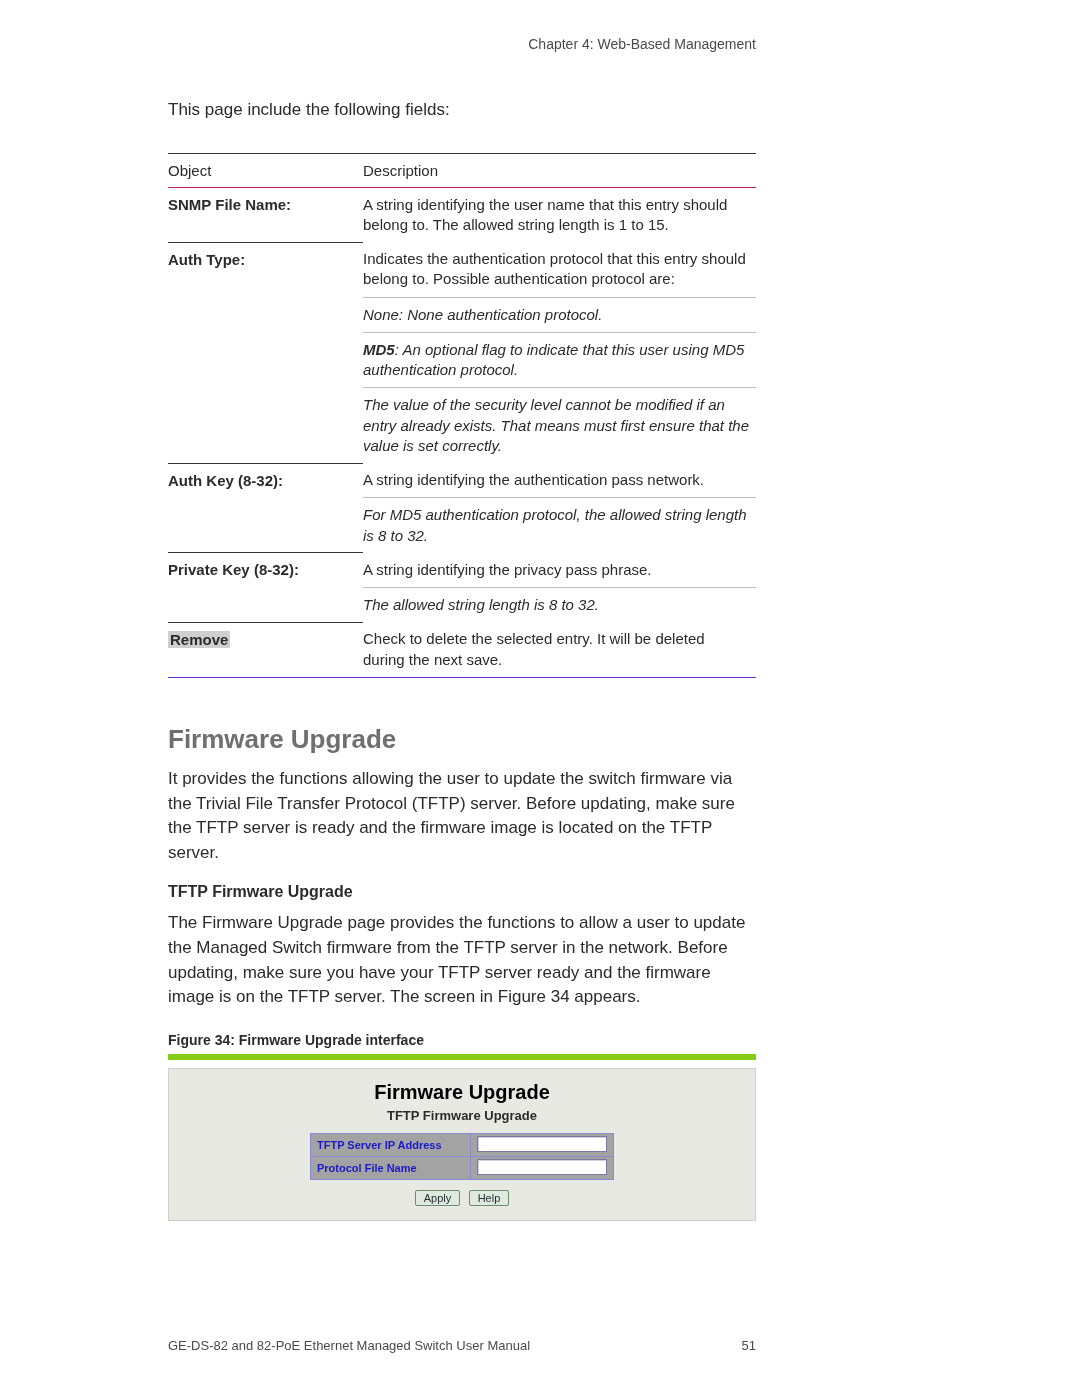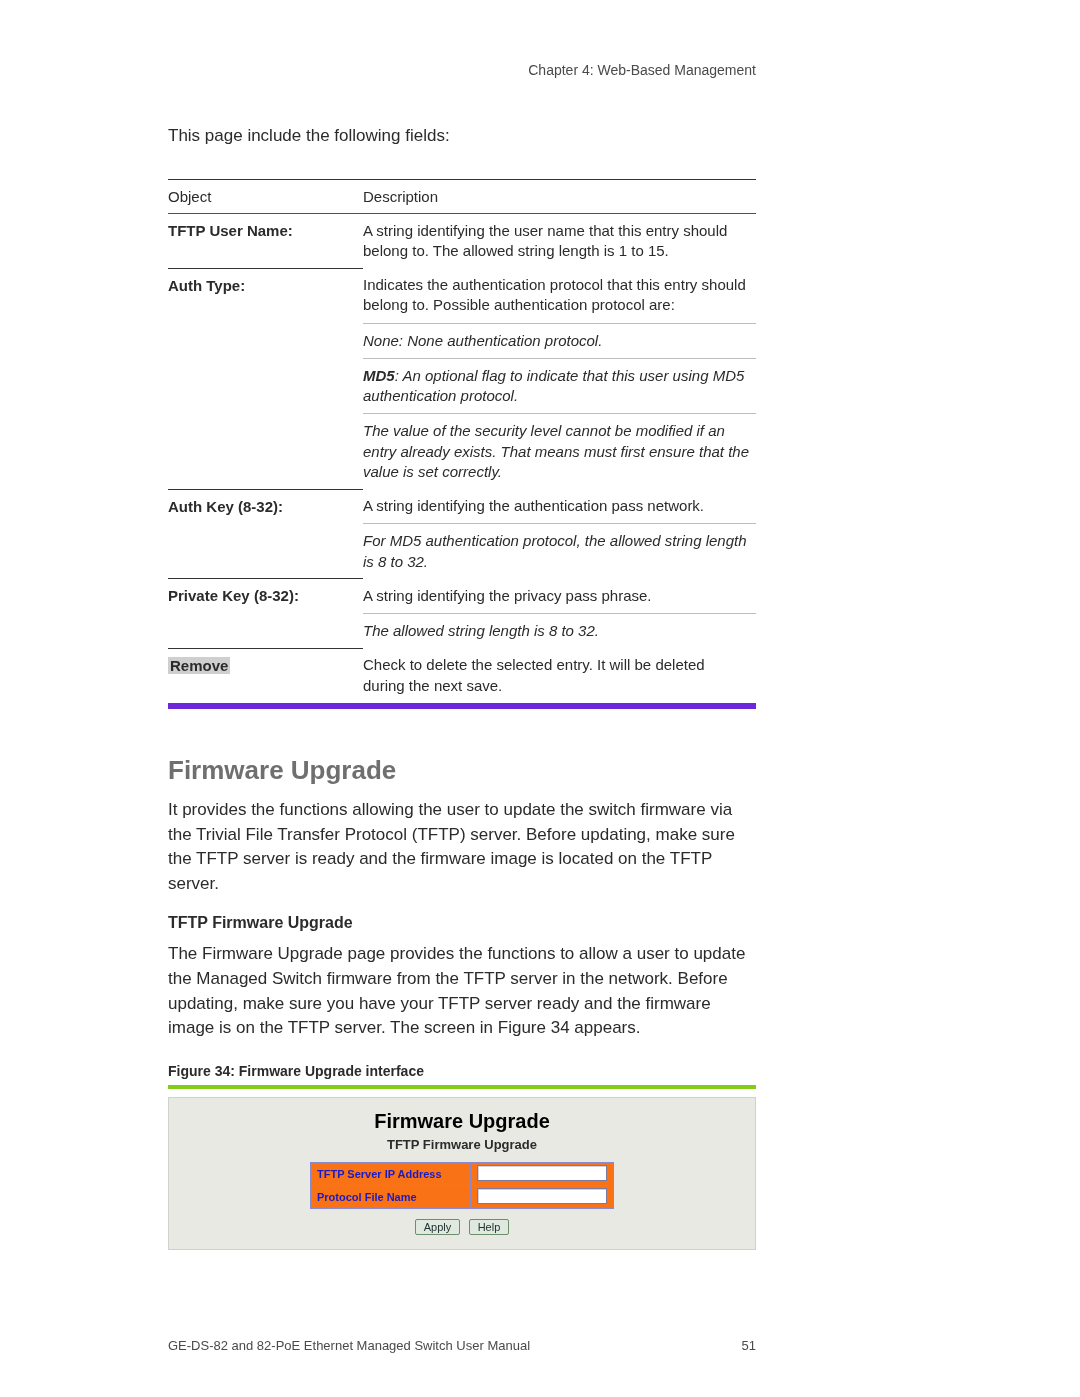--- a/index.html
+++ b/index.html
@@ -1,43 +1,43 @@
 <!DOCTYPE html>
 <html><head>
 <meta charset="utf-8">
 <style>
   * { box-sizing: border-box; margin: 0; padding: 0; }
   html, body { width: 1080px; height: 1397px; background: #fff; font-family: "Segoe UI", Arial, sans-serif; color: #2b2b2b; }
-  .page { position: relative; width: 916px; height: 1397px; padding: 62px 160px 0 168px; }
+  .page { position: relative; width: 916px; height: 1397px; padding: 36px 160px 0 168px; }
   .chapter { text-align: right; font-size: 14px; color: #4a4a4a; margin-bottom: 46px; }
   .intro { font-size: 17px; color: #2b2b2b; margin-bottom: 30px; line-height: 1.45; }
 
   table.fields { width: 100%; border-collapse: collapse; font-size: 15px; }
   table.fields thead th { text-align: left; font-weight: 400; padding: 8px 6px 8px 0; border-top: 1px solid #333; border-bottom: 1px solid #be185d; }
   table.fields td { vertical-align: top; padding: 7px 6px 7px 0; line-height: 1.35; }
   table.fields tbody tr.group-start td:first-child { border-top: 1px solid #333; }
   table.fields tbody tr.subrow td.desc { border-top: 1px solid #bdbdbd; font-style: italic; }
-  table.fields tbody tr:last-child td { border-bottom: 6px solid #6d28d9; }
+  table.fields tbody tr:last-child td { border-bottom: 1px solid #6d28d9; }
   td.obj { font-weight: 700; width: 195px; vertical-align: middle; }
   td.obj.top { vertical-align: top; }
   .hl { background: #cfcfcf; padding: 0 2px; display: inline-block; line-height: 1.15; }
   .b { font-weight: 700; }
 
   h1.section { font-size: 26px; font-weight: 700; color: #6f6f6f; margin: 46px 0 12px; }
   .para { font-size: 17px; line-height: 1.45; margin-bottom: 16px; }
   h3.sub { font-size: 16px; font-weight: 700; color: #2b2b2b; margin: 18px 0 10px; }
-  .fig-caption { font-size: 14px; font-weight: 700; margin: 22px 0 8px; border-bottom: 4px solid #84cc16; padding-bottom: 6px; }
+  .fig-caption { font-size: 14px; font-weight: 700; margin: 22px 0 8px; border-bottom: 6px solid #84cc16; padding-bottom: 6px; }
 
   
   .figure { display: flex; justify-content: center; }
   .fig-panel { width: 680px; background: #e9e9e4; border: 1px solid #d0d0cc; padding: 10px 0 14px; }
   .fig-title { font-family: Arial, sans-serif; font-weight: 700; font-size: 20px; text-align: center; color: #000; margin: 2px 0 4px; }
   .fig-sub { font-family: Arial, sans-serif; font-weight: 700; font-size: 13px; text-align: center; margin-bottom: 10px; }
   .formtbl { margin: 0 auto; border-collapse: collapse; font-family: Arial, sans-serif; font-size: 11px; }
-  .formtbl td { border: 1px solid #8a8ad0; padding: 2px 6px; background: #f97316; }
+  .formtbl td { border: 1px solid #8a8ad0; padding: 2px 6px; background: #a3a3a3; }
   .formtbl td.label { color: #1a1ac7; font-weight: 700; width: 160px; }
   .formtbl td.inputcell { width: 140px; }
   .fakeinput { display: inline-block; width: 130px; height: 16px; border: 1px solid #7a7a9e; background: #fff; box-shadow: inset 1px 1px 0 #cfcfe6; }
   .btnrow { text-align: center; margin-top: 8px; }
   .winbtn { display: inline-block; font-family: Arial, sans-serif; font-size: 11px; padding: 1px 8px; border: 1px solid #6b8f6b; background: #dfe9df; color: #233; border-radius: 2px; margin: 0 2px; }
 
   .footer { position: absolute; left: 168px; right: 160px; bottom: 44px; display: flex; justify-content: space-between; font-size: 13px; color: #4a4a4a; }
 </style>
 </head>
 <body>
@@ -49,21 +49,21 @@
 
   <table class="fields">
     <thead>
       <tr>
         <th>Object</th>
         <th>Description</th>
       </tr>
     </thead>
     <tbody id="fields-body">
         <tr class="group-start">
-          <td class="obj top" rowspan="1">TFTP User Name:</td>
+          <td class="obj top" rowspan="1">SNMP File Name:</td>
           <td class="desc">A string identifying the user name that this entry should belong to. The allowed string length is 1 to 15.</td>
         </tr>
         <tr class="group-start">
           <td class="obj" rowspan="4">Auth Type:</td>
           <td class="desc">Indicates the authentication protocol that this entry should belong to. Possible authentication protocol are:</td>
         </tr>
         <tr class="subrow">
           <td class="desc">None: None authentication protocol.</td>
         </tr>
         <tr class="subrow">

